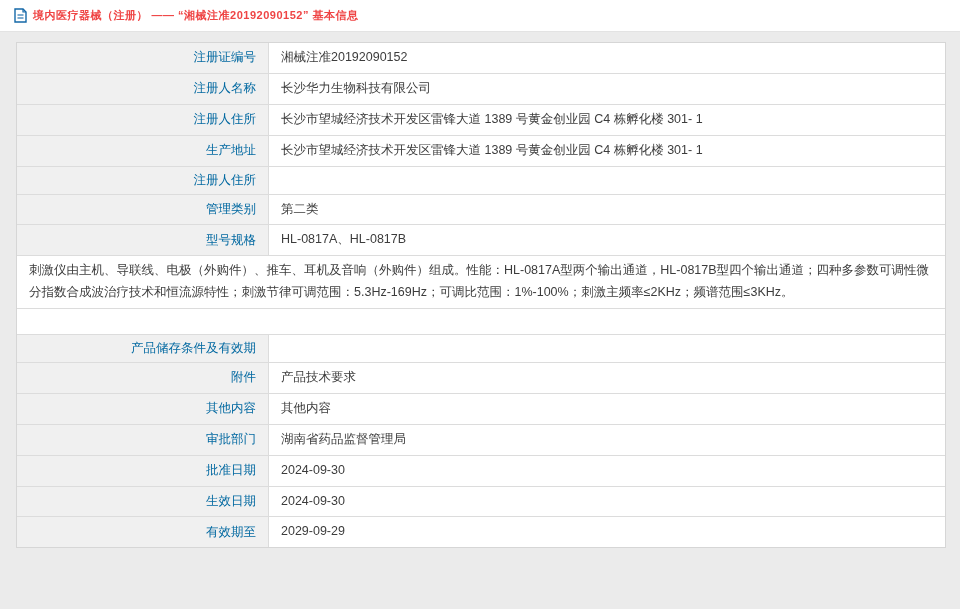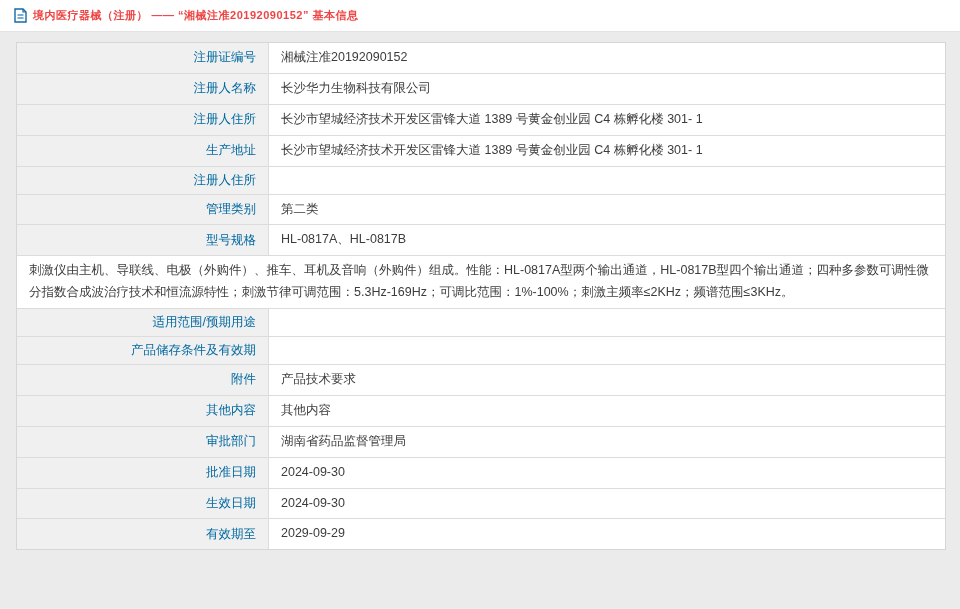--- a/index.html
+++ b/index.html
@@ -126,21 +126,20 @@
       </div>
   </div>
 
   <div class="row">
     <div class="cell-value">
         <span class="inner">刺激仪由主机、导联线、电极（外购件）、推车、耳机及音响（外购件）组成。性能：HL-0817A型两个输出通道，HL-0817B型四个输出通道；四种多参数可调性微分指数合成波治疗技术和恒流源特性；刺激节律可调范围：5.3Hz-169Hz；可调比范围：1%-100%；刺激主频率≤2KHz；频谱范围≤3KHz。</span>
       </div>
   </div>
 
   <div class="row">
-    <div class="cell-label">适用范围/预期用途</div>
   </div>
 
   <div class="row">
     <div class="cell-label">产品储存条件及有效期</div>
     <div class="cell-value">
         <span class="inner"></span>
       </div>
   </div>
 
   <div class="row">

